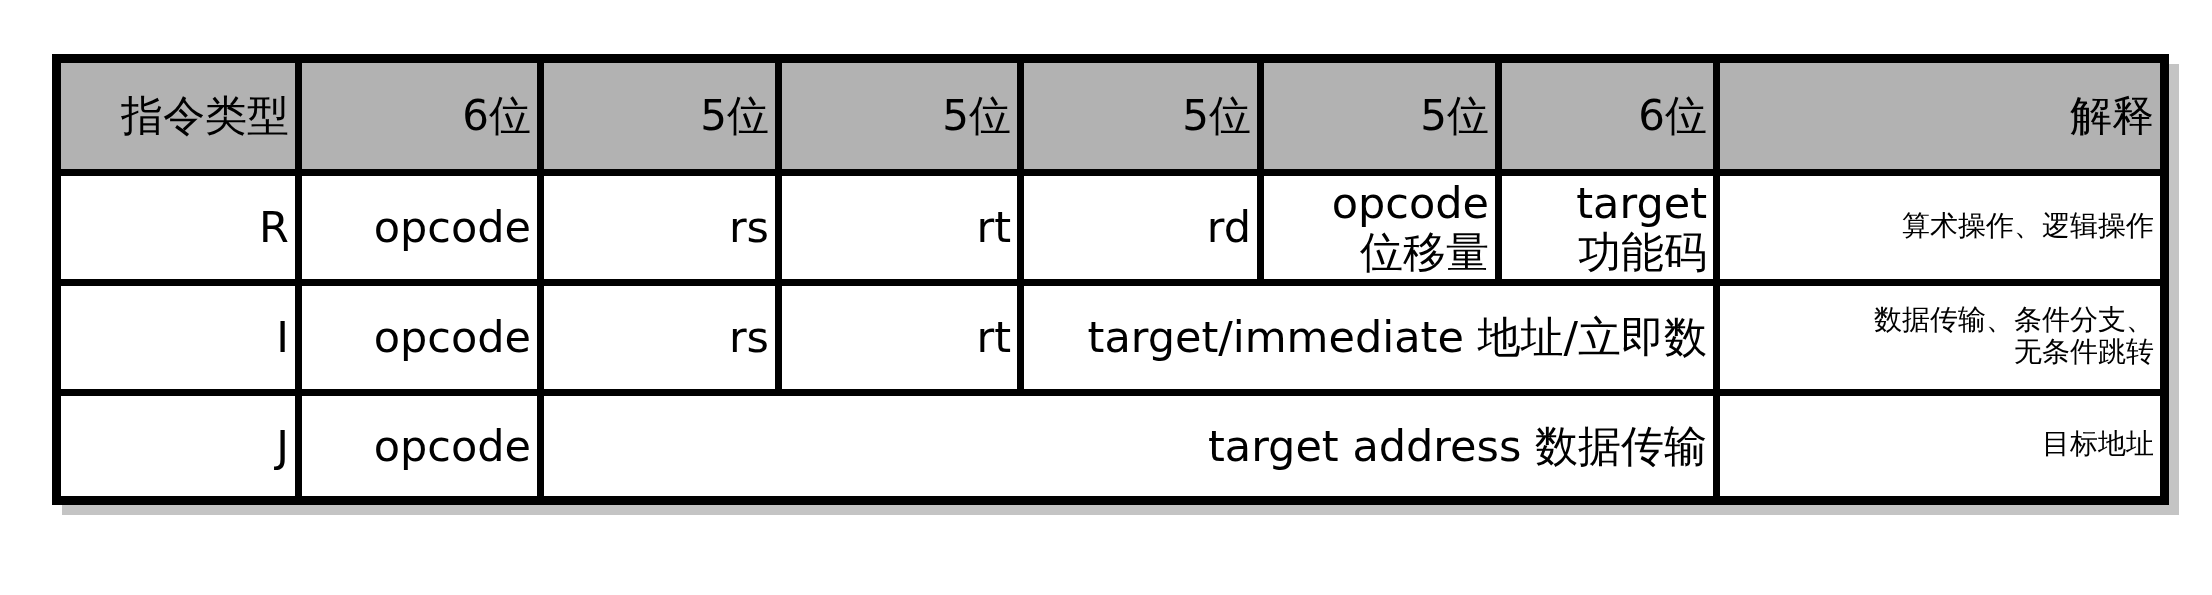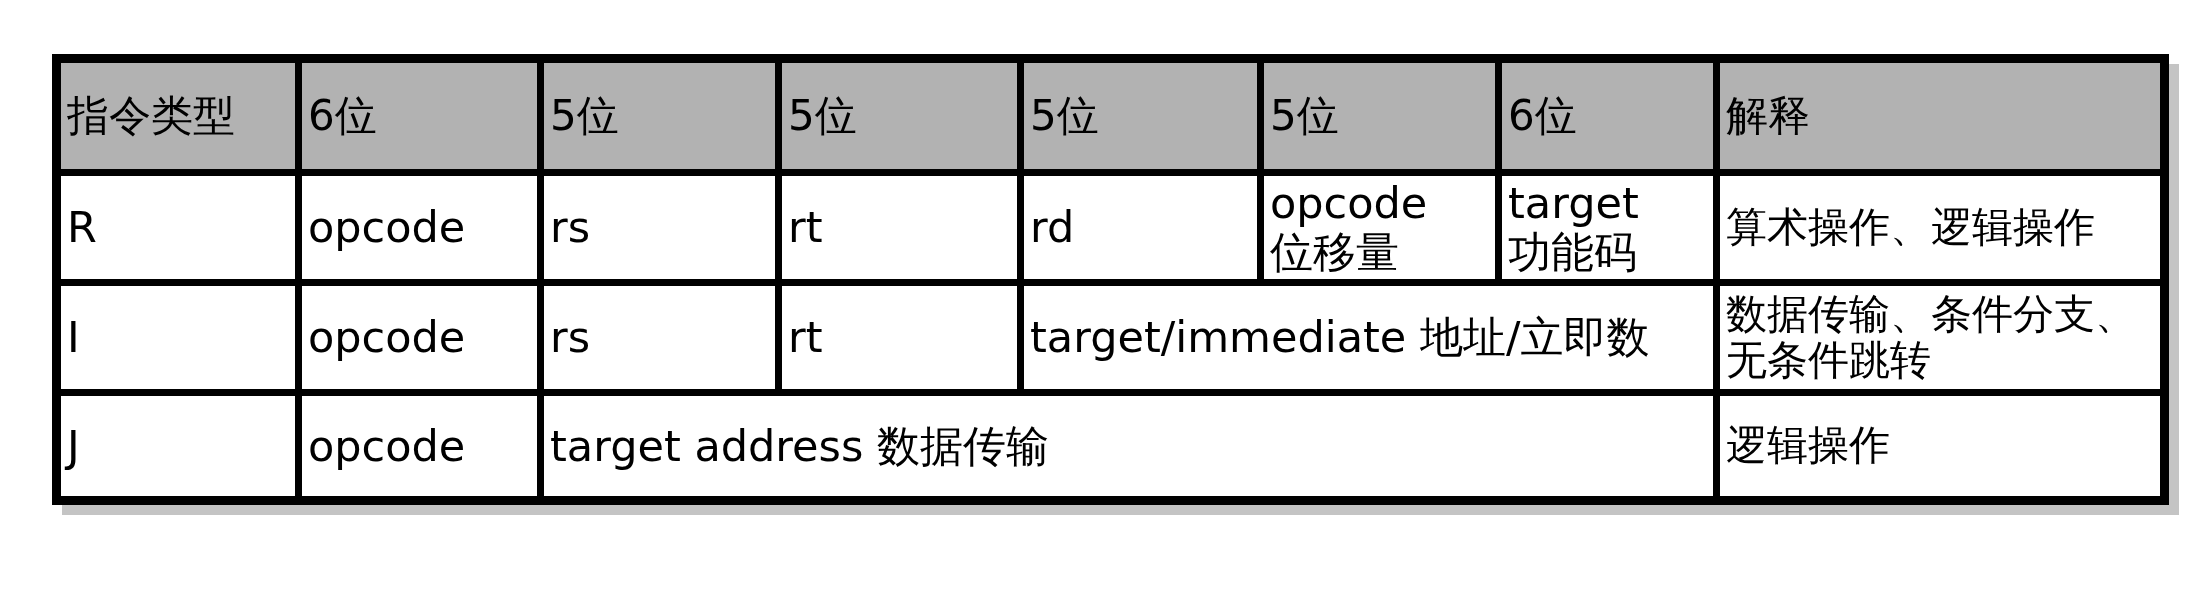--- a/index.html
+++ b/index.html
@@ -28,39 +28,39 @@
     top: 54px;
     border-collapse: collapse;
     table-layout: fixed;
     width: 2103px;
     box-shadow: 10px 10px 0 0 var(--shadow);
     background: var(--page-bg);
   }
   .mips-table th,
   .mips-table td {
     border: 7px solid var(--border);
-    text-align: left;
+    text-align: right;
     vertical-align: middle;
     white-space: pre-line;
     font-size: 43px;
     line-height: 1.12;
     font-weight: normal;
     padding: 0 6px;
     overflow: hidden;
   }
   .mips-table { border: 9px solid var(--border); }
   .mips-table thead th {
     background: var(--header-bg);
     height: 114px;
     font-size: 42px;
   }
   .mips-table tbody tr.row-r  td { height: 110px; }
   .mips-table tbody tr.row-i  td { height: 110px; }
   .mips-table tbody tr.row-j  td { height: 108px; }
-  .mips-table td.explain { font-size: 41px; }
+  .mips-table td.explain { font-size: 28px; font-family: Liberation Mono, monospace; }
 </style>
 </head>
 <body>
 
 <table class="mips-table">
   <colgroup>
     <col style="width:242px">
     <col style="width:242px">
     <col style="width:238px">
     <col style="width:242px">
@@ -100,16 +100,16 @@
       <td>rs</td>
       <td>rt</td>
       <td colspan="3">target/immediate 地址/立即数</td>
       <td class="explain">数据传输、条件分支、
 无条件跳转</td>
     </tr>
     <tr class="row-j">
       <td>J</td>
       <td>opcode</td>
       <td colspan="5">target address 数据传输</td>
-      <td class="explain">逻辑操作</td>
+      <td class="explain">目标地址</td>
     </tr>
   </tbody>
 </table>
 
 </body></html>

